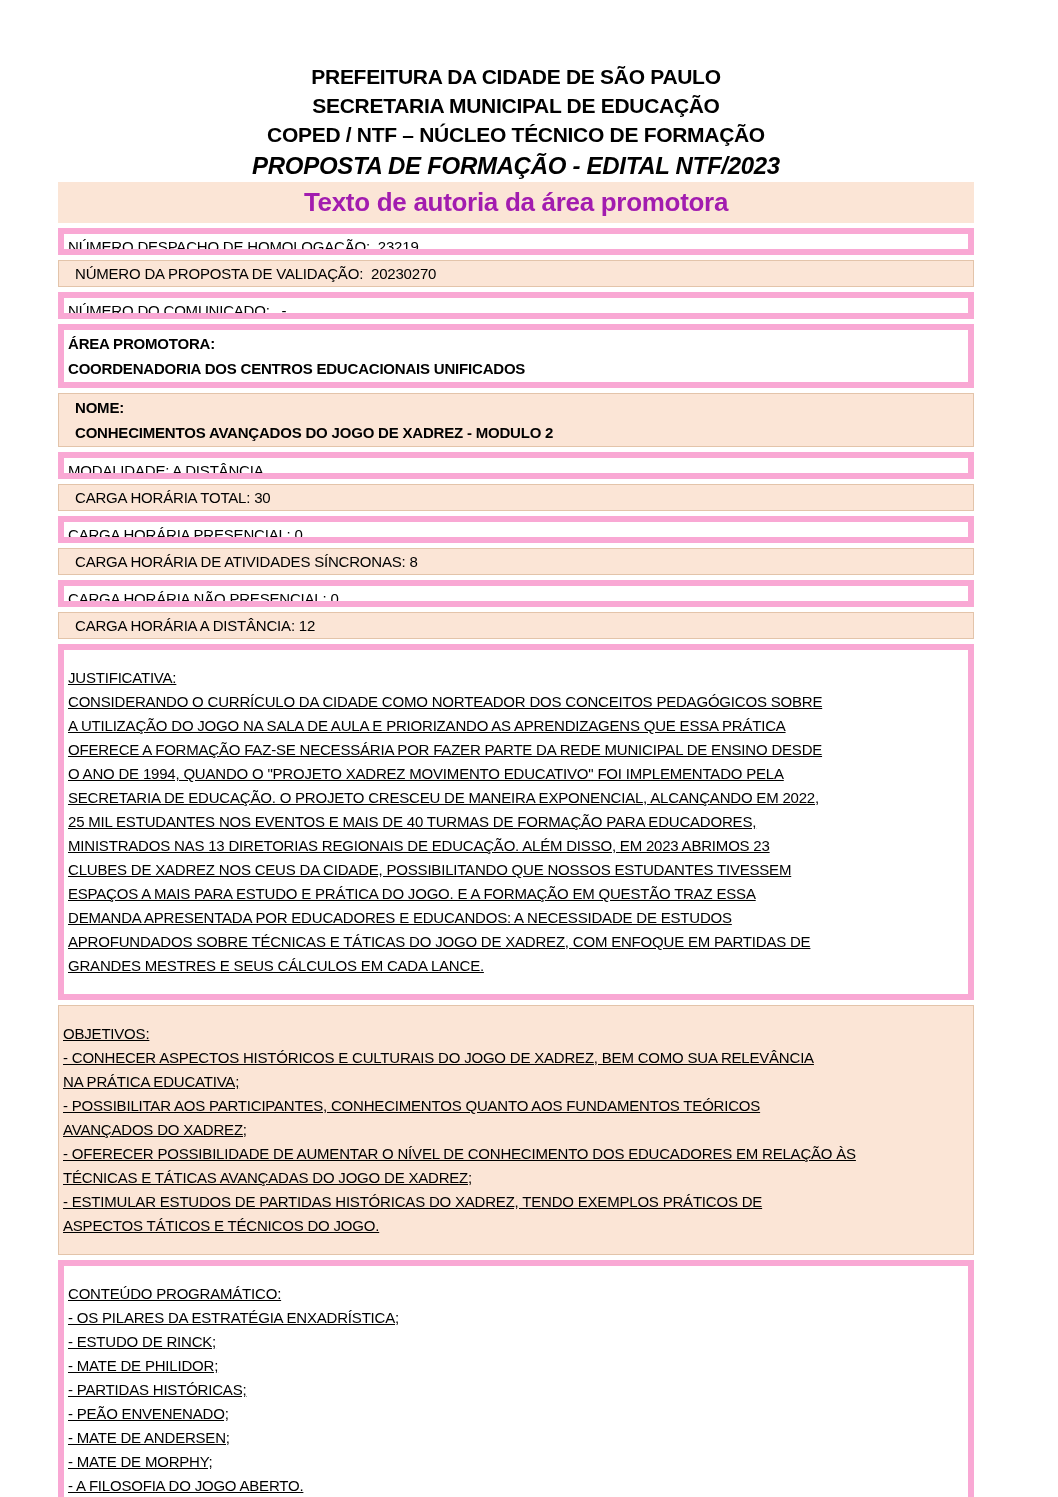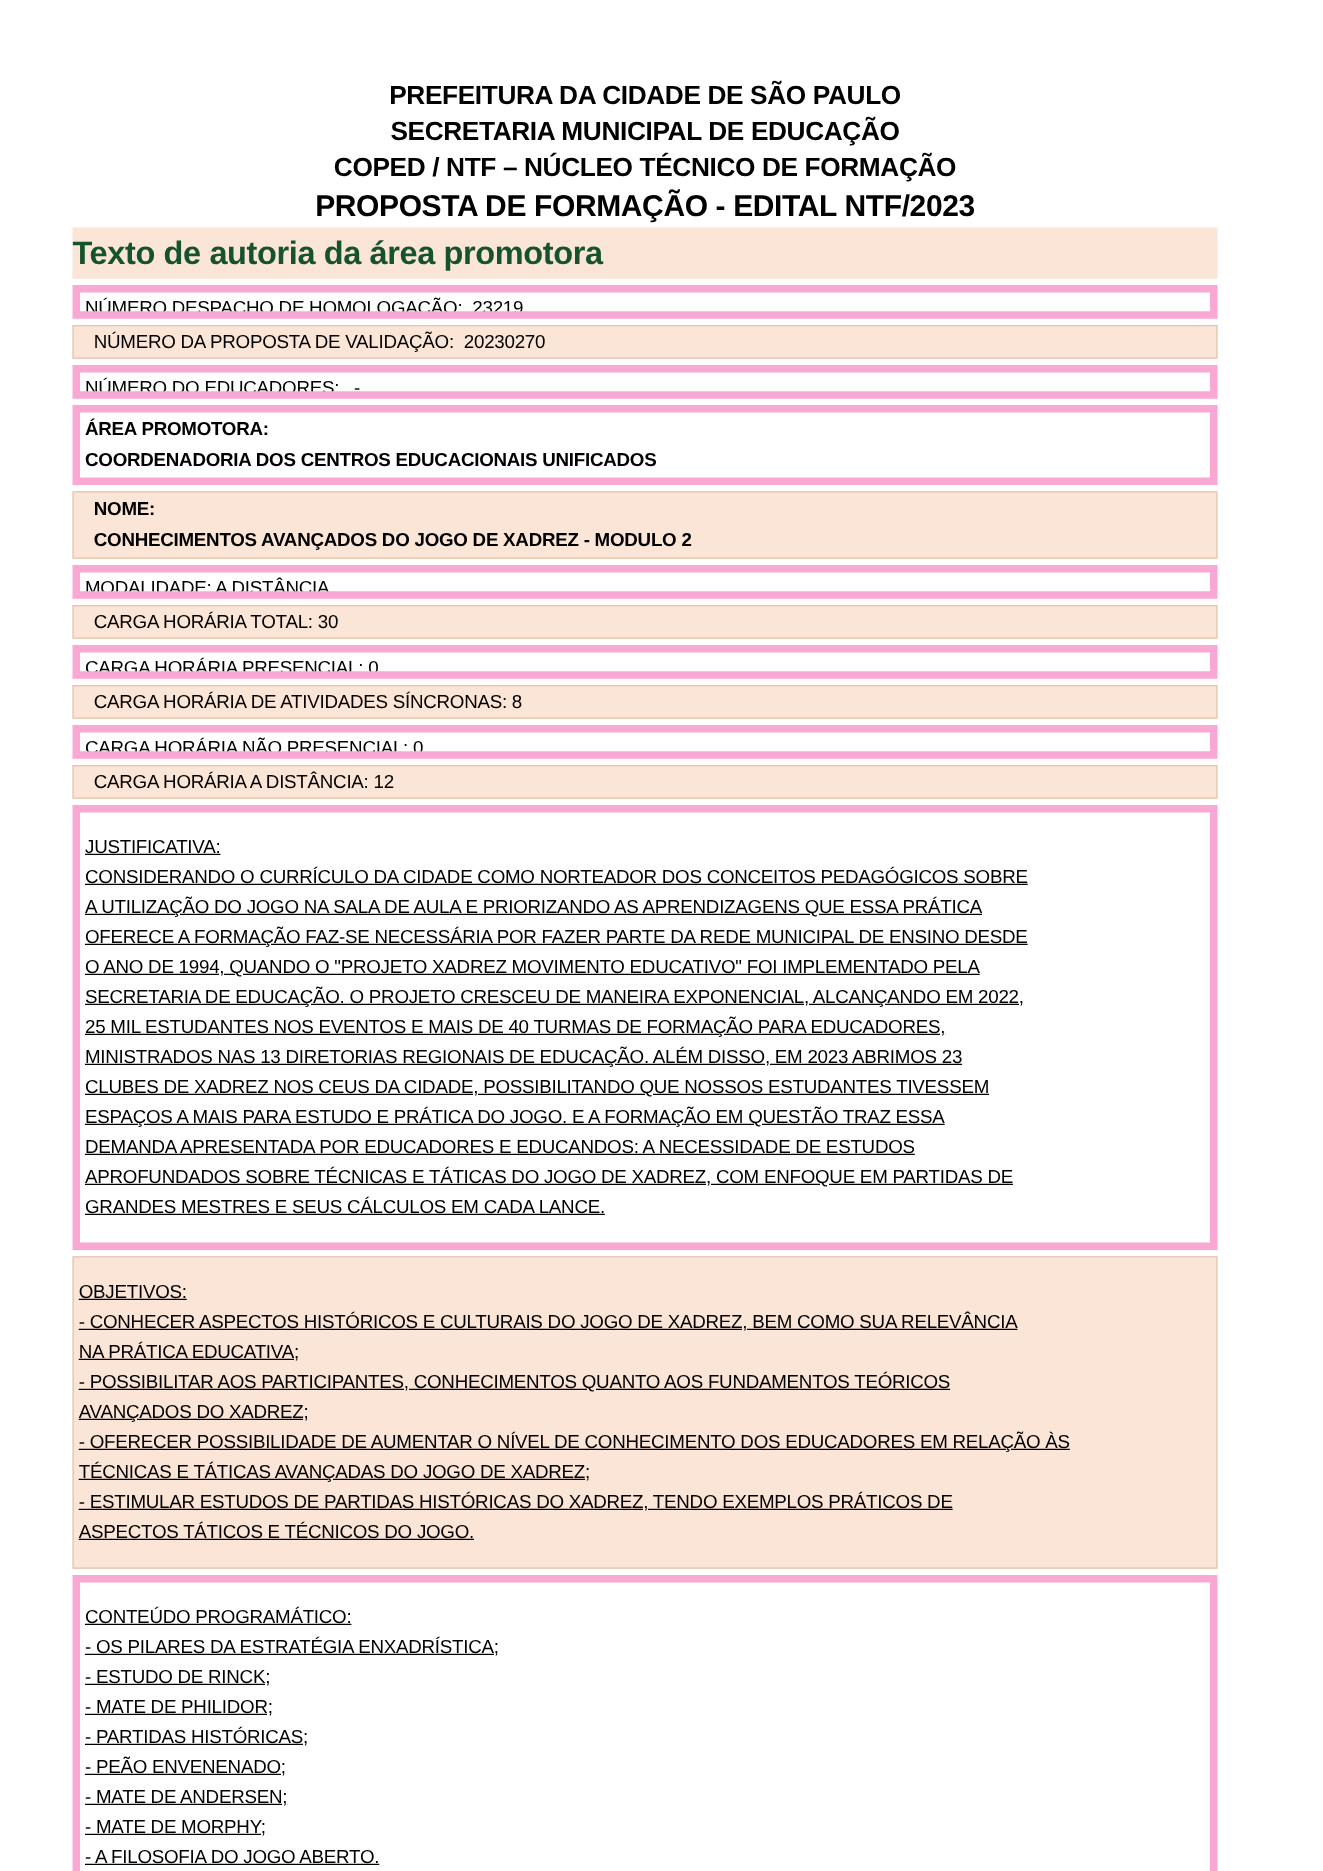--- a/index.html
+++ b/index.html
@@ -26,29 +26,31 @@
   }
   .h-line {
     font-size: 21px;
     line-height: 29px;
     letter-spacing: -0.3px;
   }
   .h-line-large {
     font-size: 24px;
     line-height: 33px;
     letter-spacing: -0.3px;
+    font-style: italic;
   }
   .banner {
     box-sizing: border-box;
     width: 916px;
     height: 41px;
     background: #fbe5d6;
-    color: #14532d;
+    color: #a21caf;
     font-size: 26px;
     font-weight: bold;
+    text-align: center;
     line-height: 41px;
     letter-spacing: -0.3px;
   }
   .row {
     box-sizing: border-box;
     width: 916px;
     margin-top: 5px;
     padding: 1px 4px;
     font-size: 15px;
     letter-spacing: -0.2px;
@@ -77,21 +79,21 @@
     <div class="h-line">PREFEITURA DA CIDADE DE SÃO PAULO</div>
     <div class="h-line">SECRETARIA MUNICIPAL DE EDUCAÇÃO</div>
     <div class="h-line">COPED / NTF – NÚCLEO TÉCNICO DE FORMAÇÃO</div>
     <div class="h-line-large">PROPOSTA DE FORMAÇÃO - EDITAL NTF/2023</div>
   </div>
 
   <div class="banner">Texto de autoria da área promotora</div>
 
   <div class="row white single">NÚMERO DESPACHO DE HOMOLOGAÇÃO:  23219</div>
   <div class="row peach single">NÚMERO DA PROPOSTA DE VALIDAÇÃO:  20230270</div>
-  <div class="row white single">NÚMERO DO EDUCADORES:   -</div>
+  <div class="row white single">NÚMERO DO COMUNICADO:   -</div>
   <div class="row white double">ÁREA PROMOTORA:
 COORDENADORIA DOS CENTROS EDUCACIONAIS UNIFICADOS</div>
   <div class="row peach double">NOME:
 CONHECIMENTOS AVANÇADOS DO JOGO DE XADREZ - MODULO 2</div>
   <div class="row white single">MODALIDADE: A DISTÂNCIA</div>
   <div class="row peach single">CARGA HORÁRIA TOTAL: 30</div>
   <div class="row white single">CARGA HORÁRIA PRESENCIAL: 0</div>
   <div class="row peach single">CARGA HORÁRIA DE ATIVIDADES SÍNCRONAS: 8</div>
   <div class="row white single">CARGA HORÁRIA NÃO PRESENCIAL: 0</div>
   <div class="row peach single">CARGA HORÁRIA A DISTÂNCIA: 12</div>

